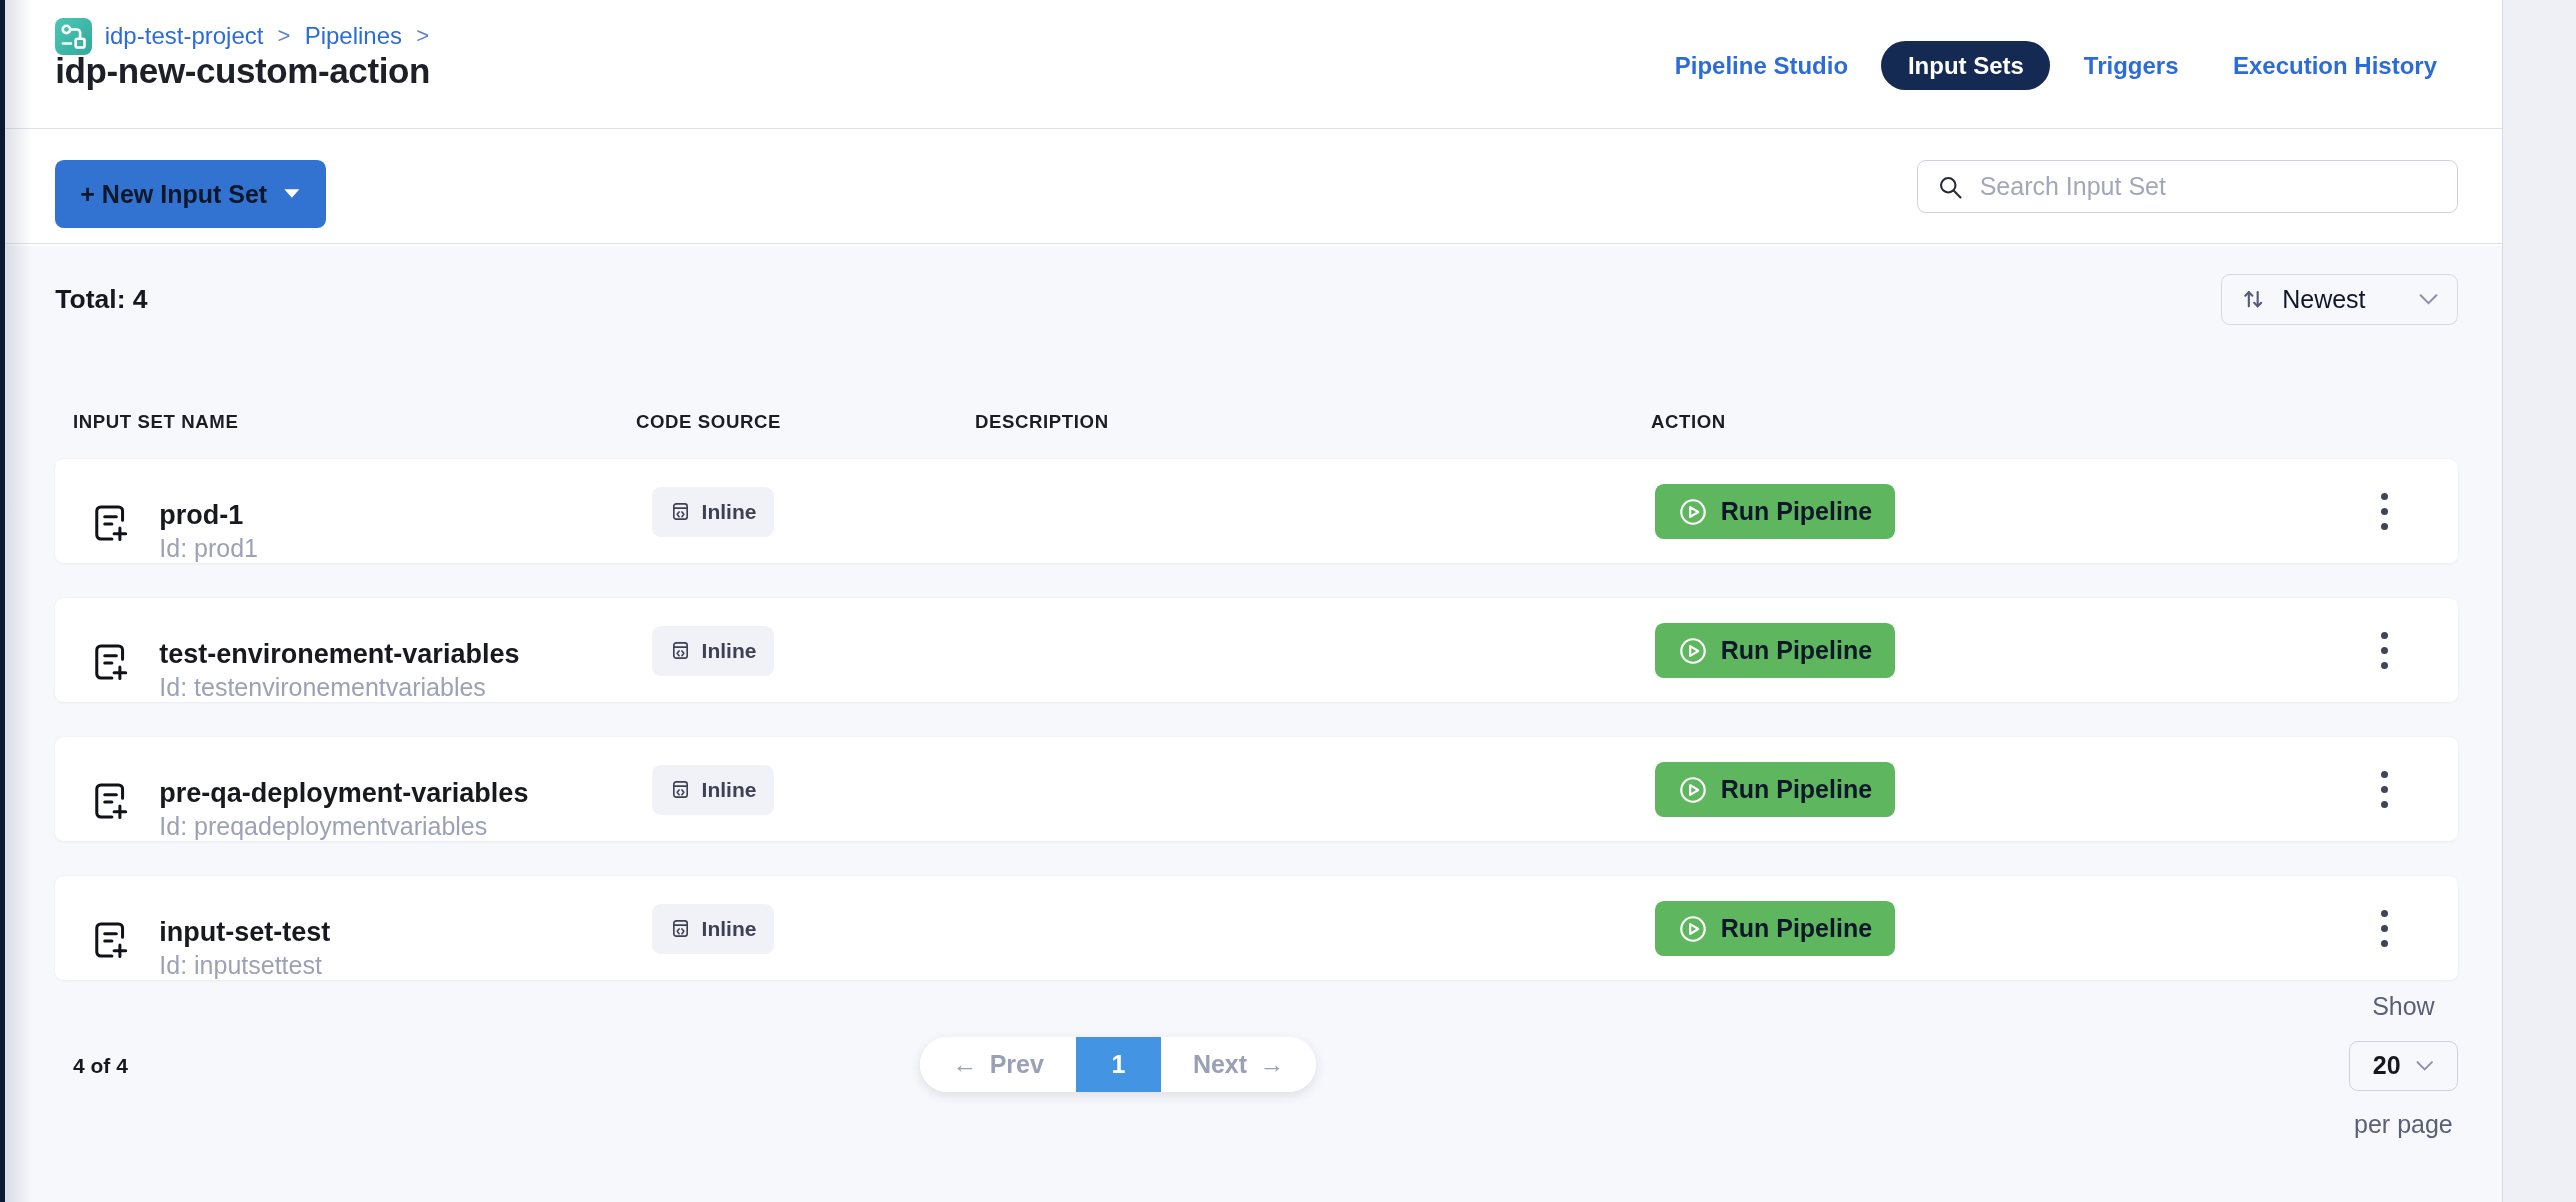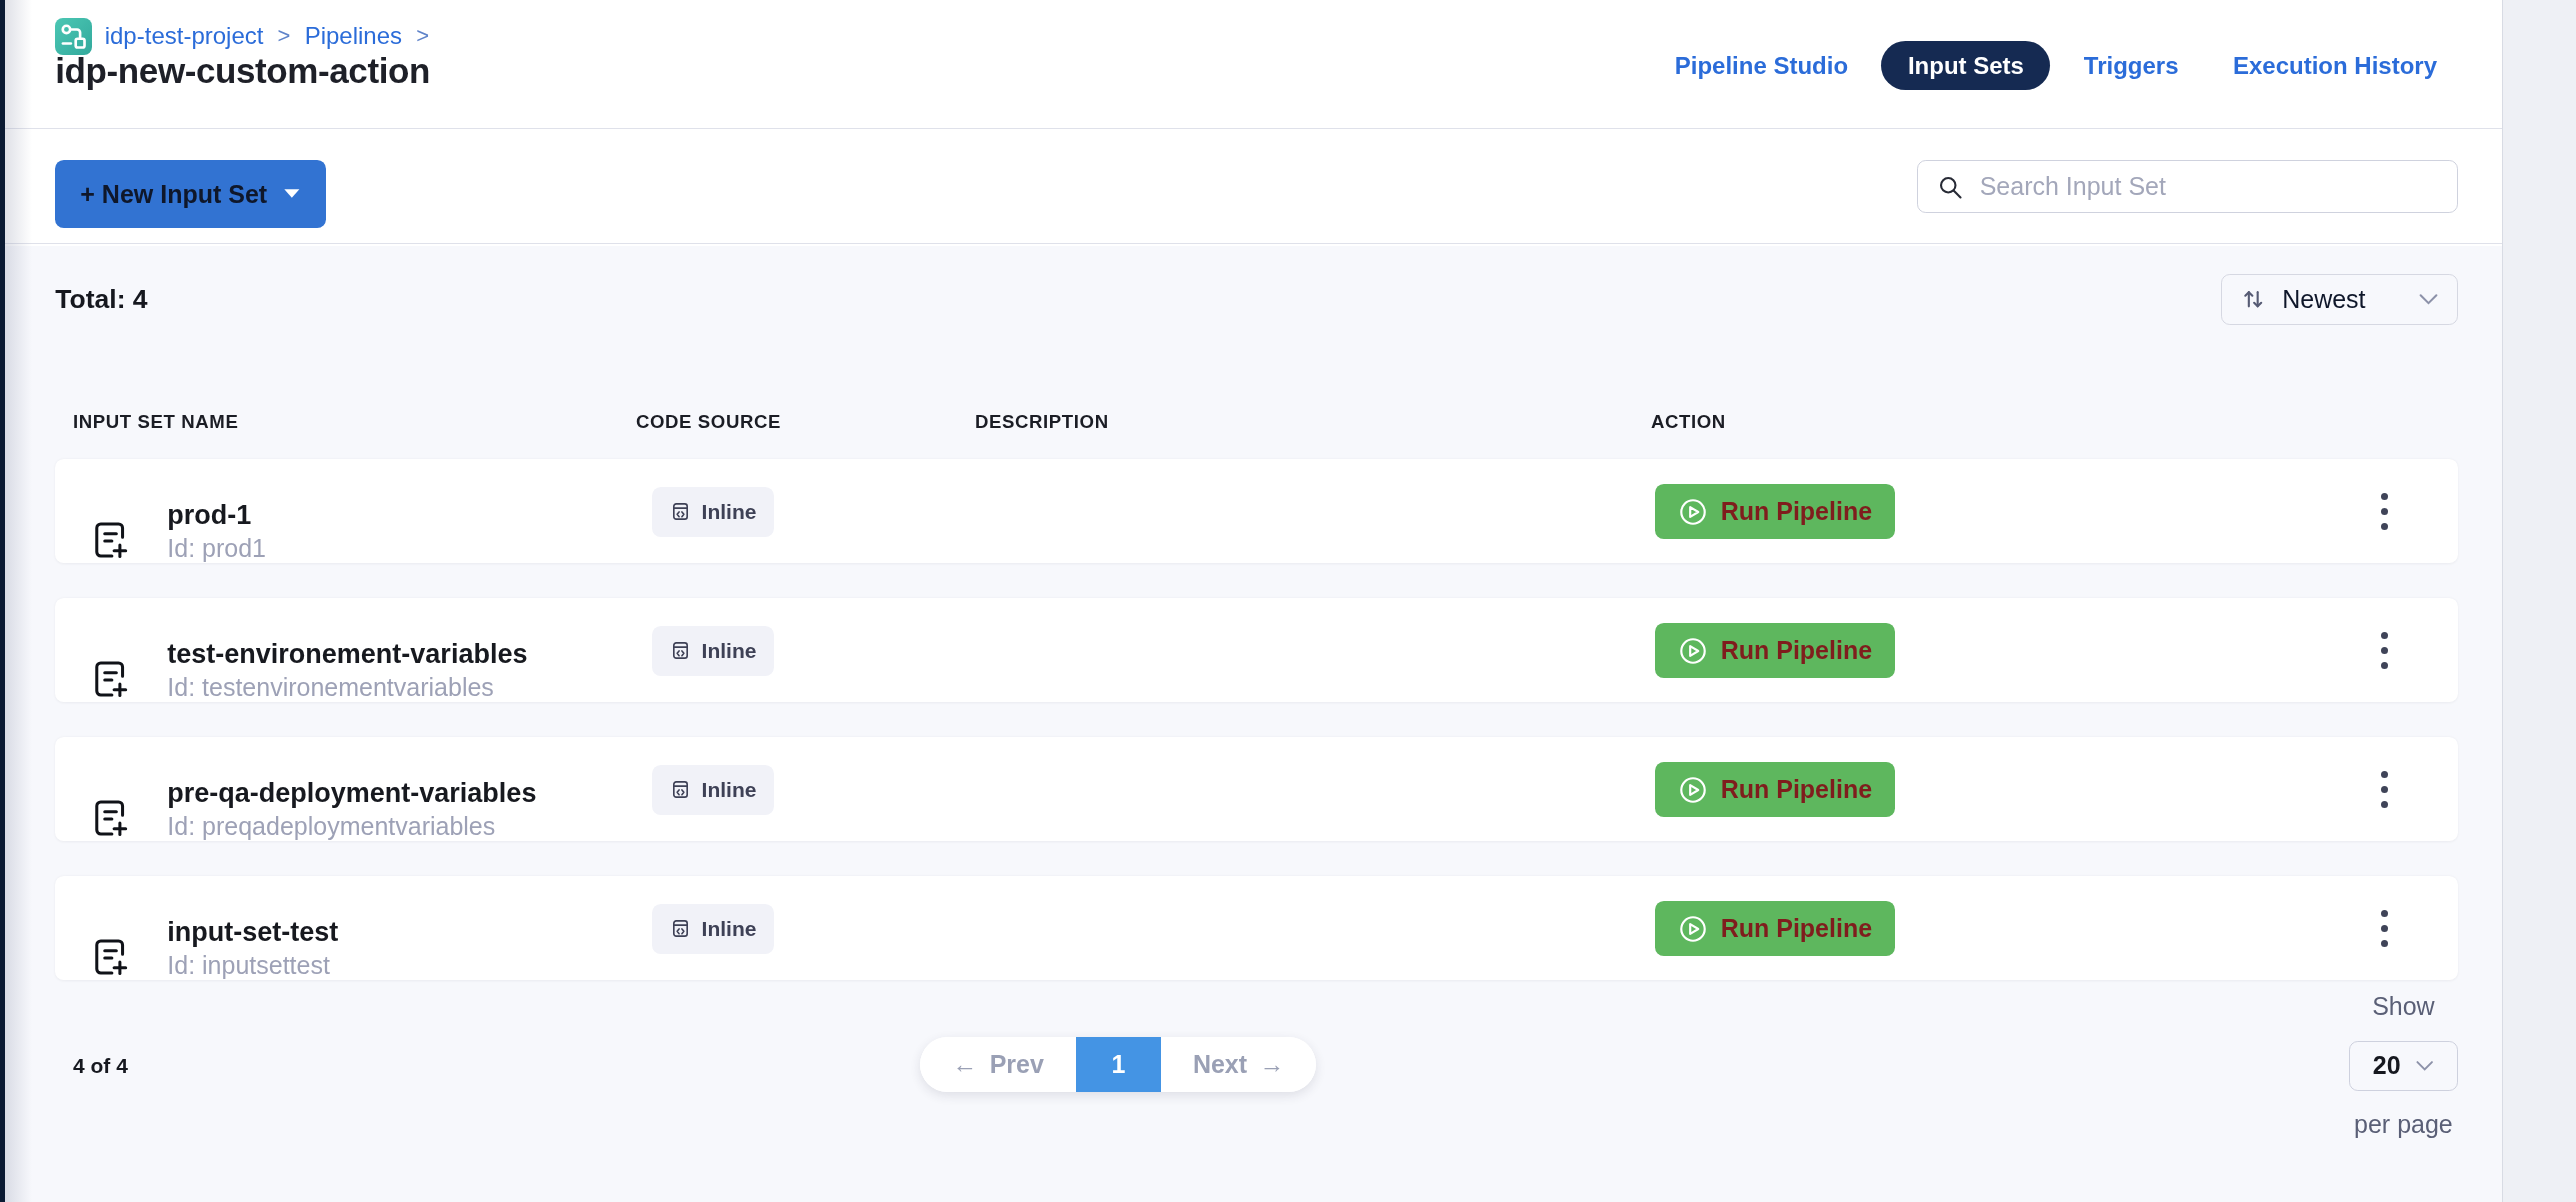--- a/index.html
+++ b/index.html
@@ -52,27 +52,27 @@
     border-radius:8.8px;background:transparent;display:flex;align-items:center;gap:16px;
     font-size:25px;font-weight:400;color:#0f172a;cursor:pointer;font-family:inherit;}
   .sort .chev{margin-left:auto;display:flex;}
 
   .thead{display:grid;grid-template-columns:563px 339px 676px 1fr;margin-top:85px;
     padding:0 0 26.5px 17.7px;font-size:18.6px;font-weight:700;letter-spacing:0.6px;color:#1b1d25;}
 
   .row{display:grid;grid-template-columns:553px 339px 676px 1fr;align-items:center;
     background:#ffffff;border-radius:8.8px;height:104px;margin-bottom:35px;padding-left:32px;
     box-shadow:0 0.9px 2.7px rgba(35,38,59,.06);cursor:pointer;}
-  .cell-name{display:flex;align-items:flex-end;gap:32px;margin-top:40px;}
+  .cell-name{display:flex;align-items:flex-start;gap:24px;margin-top:40px;}
   .nm-1{font-size:27px;font-weight:600;color:#17191f;line-height:1.25;}
   .nm-2{font-size:25px;font-weight:400;color:#9da1b6;line-height:1.25;}
   .badge{display:inline-flex;align-items:center;gap:10.6px;background:#f1f2f8;border-radius:8.8px;
     height:50px;padding:0 17.7px;font-size:21px;font-weight:600;color:#3e4156;margin-left:12px;}
   .cell-action{display:flex;align-items:center;justify-content:space-between;padding-right:58px;}
-  .run{display:inline-flex;align-items:center;gap:12.4px;background:#5eb75e;color:#7f1d1d;border:none;
+  .run{display:inline-flex;align-items:center;gap:12.4px;background:#5eb75e;color:#0f172a;border:none;
     border-radius:8.8px;height:55px;padding:0 23px;font-size:25px;font-weight:700;cursor:pointer;font-family:inherit;}
   .kebab{background:none;border:none;padding:8.8px 12.4px;cursor:pointer;display:flex;}
   .dots{display:flex;flex-direction:column;gap:8px;}
   .dots i{width:7px;height:7px;border-radius:50%;background:#3f4458;display:block;}
 
   
   .pagination{position:relative;margin-top:57px;height:57px;display:flex;align-items:center;}
   .range{font-size:21px;font-weight:700;color:#16181f;padding-left:17.7px;}
   .pager{position:absolute;left:865px;top:0;height:55px;display:flex;align-items:stretch;
     background:#fff;border-radius:883px;box-shadow:0 3.5px 10.6px rgba(40,44,63,.12);overflow:hidden;}

